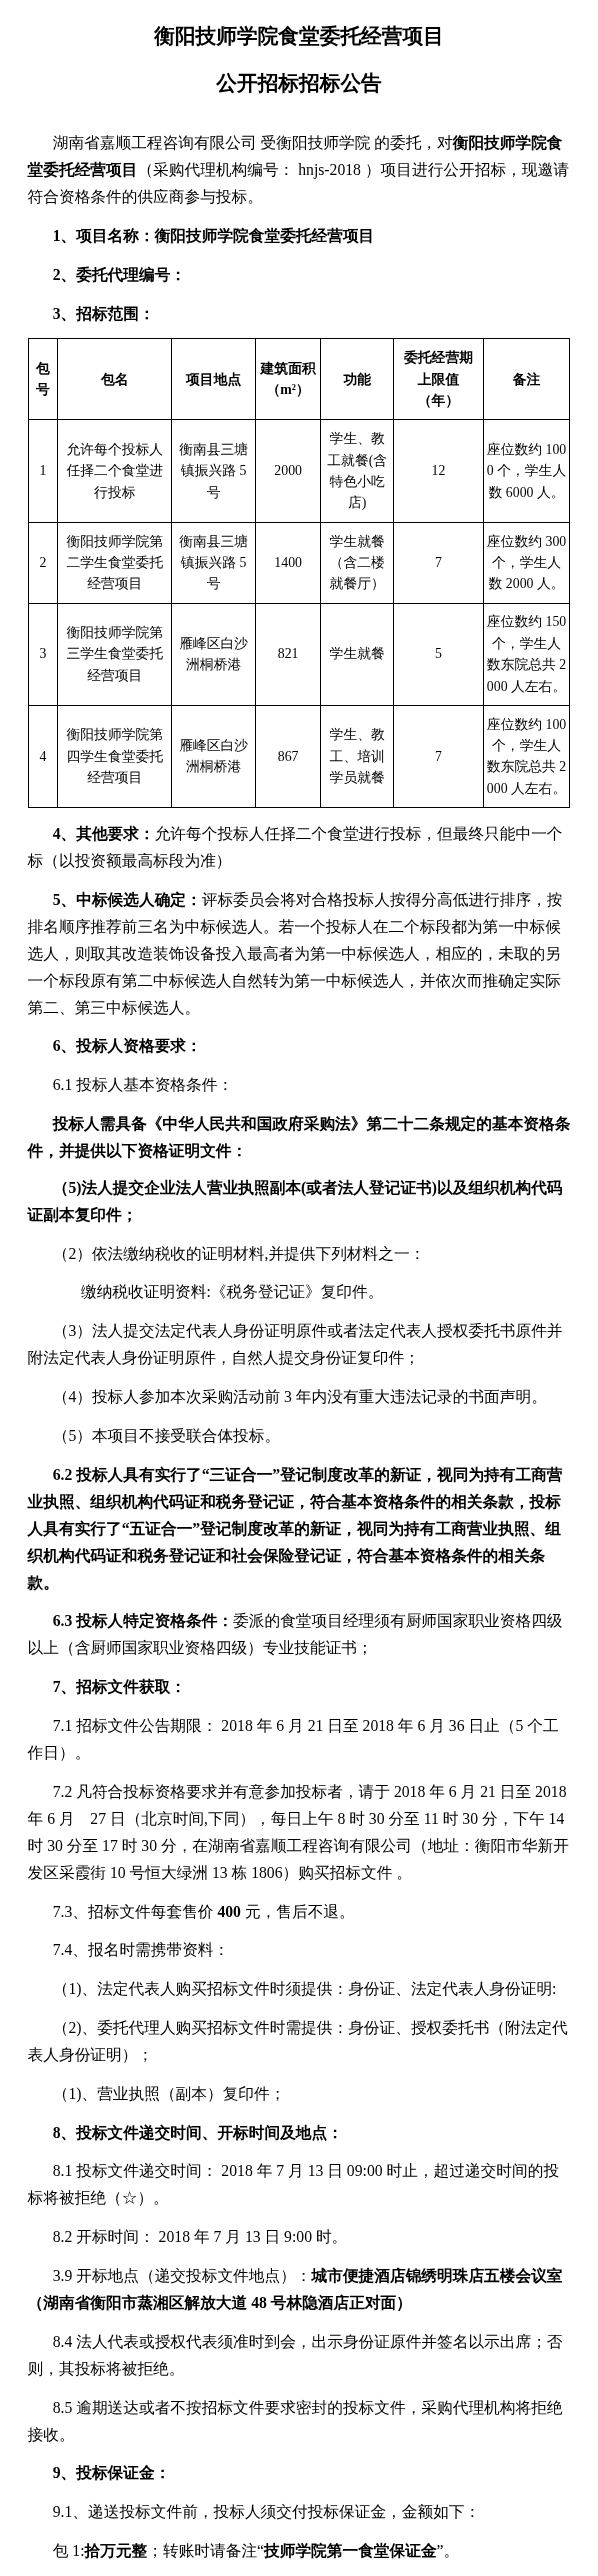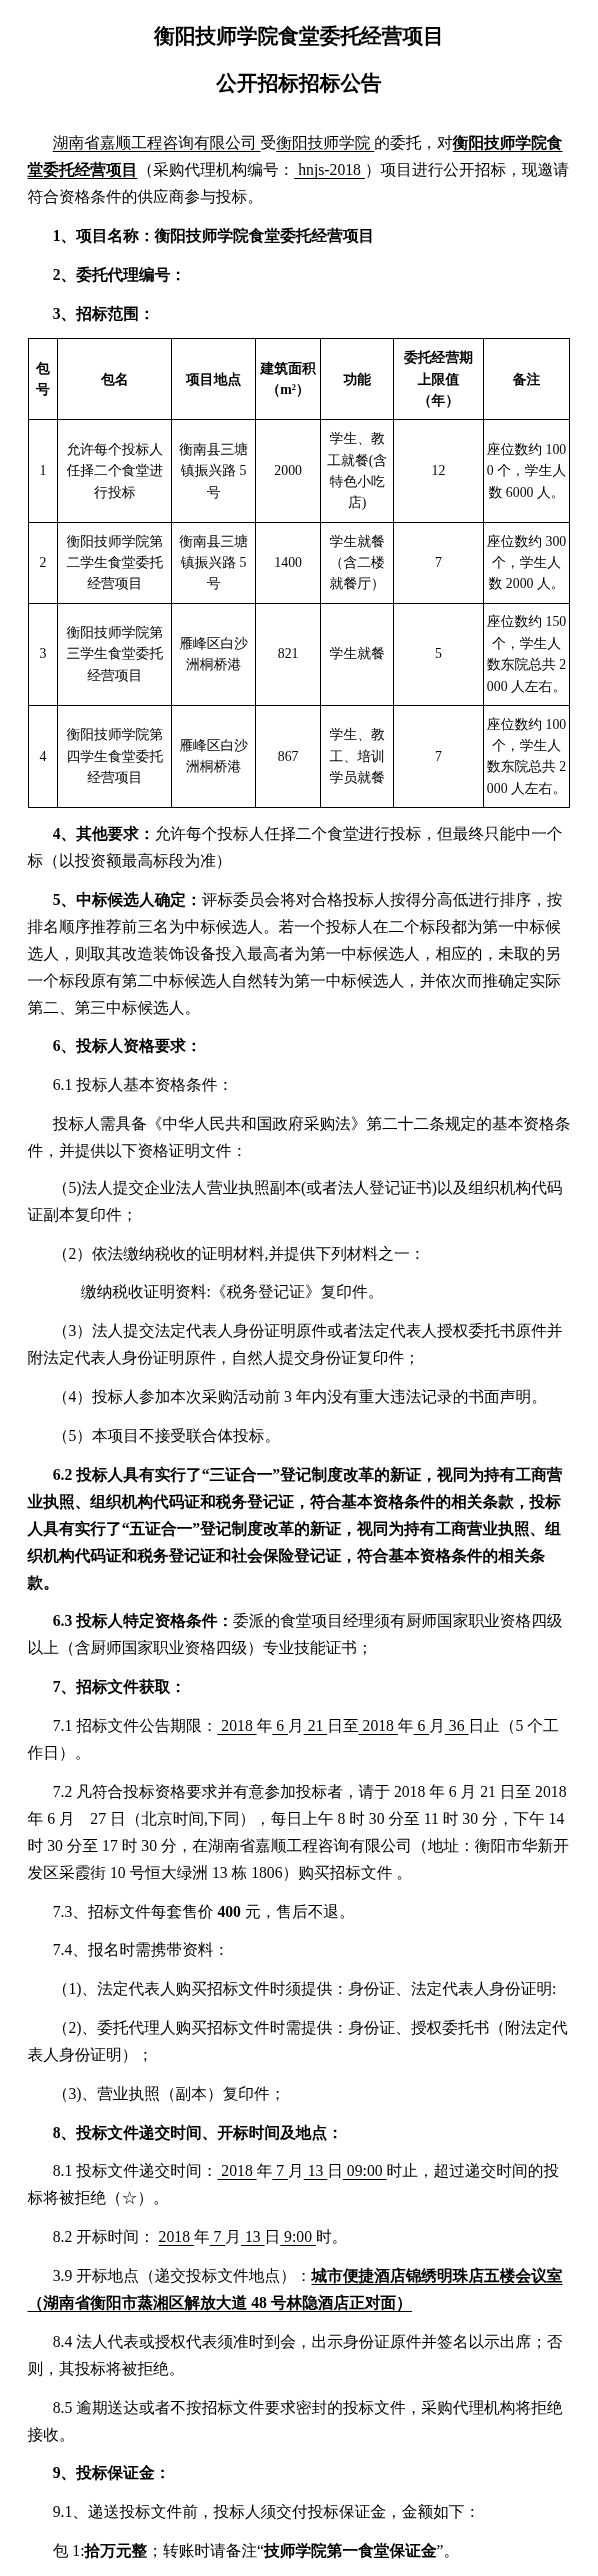--- a/index.html
+++ b/index.html
@@ -1,24 +1,24 @@
 <!DOCTYPE html>
 <html lang="zh"><head>
 <meta charset="utf-8">
 <style>
   html,body{margin:0;padding:0;background:#ffffff;color:#000;}
   body{font-family:"Liberation Serif","DejaVu Serif",serif;}
   .page{width:598px;min-height:2576px;box-sizing:border-box;padding:11.8px 27.6px 23.6px 27.6px;background:#fff;}
   .title{font-size:20.7px;font-weight:bold;text-align:center;line-height:1.6;margin:7.9px 0 13.8px 0;}
   .title.second{margin:0 0 29.5px 0;}
   .p{font-size:15.7px;line-height:1.72;margin:11.8px 0;text-indent:1.6em;word-break:break-all;}
-  .p.tight{margin:9.8px 0;}
+  .p.tight{margin:9.8px 0;font-weight:bold;}
   .p.deep{text-indent:3.4em;}
   .seg-b{font-weight:bold;}
-  .seg-u{text-decoration:underline;text-underline-offset:3px;}
+  .seg-u{text-underline-offset:3px;}
   table.scope{width:100%;border-collapse:collapse;margin:7.9px 0 9.8px 0;table-layout:fixed;}
   table.scope th,table.scope td{
     border:1.5px solid #000;text-align:center;vertical-align:middle;
     font-size:13.8px;line-height:1.55;padding:7.9px 3px;word-break:break-all;
   }
   table.scope th{font-weight:bold;}
   col.c0{width:5.5%;}col.c1{width:21%;}col.c2{width:15.5%;}col.c3{width:12%;}
   col.c4{width:13.5%;}col.c5{width:16.5%;}col.c6{width:16%;}
 </style>
 </head>
@@ -111,21 +111,21 @@
   <div class="p"><span class="seg-b">6.2 投标人具有实行了“三证合一”登记制度改革的新证，视同为持有工商营业执照、组织机构代码证和税务登记证，符合基本资格条件的相关条款，投标人具有实行了“五证合一”登记制度改革的新证，视同为持有工商营业执照、组织机构代码证和税务登记证和社会保险登记证，符合基本资格条件的相关条款。</span></div>
   <div class="p"><span class="seg-b">6.3 投标人特定资格条件：</span><span>委派的食堂项目经理须有厨师国家职业资格四级以上（含厨师国家职业资格四级）专业技能证书；</span></div>
 
   <div class="p"><span class="seg-b">7、招标文件获取：</span></div>
   <div class="p"><span>7.1 招标文件公告期限：</span><span class="seg-u"> 2018 </span><span>年</span><span class="seg-u"> 6 </span><span>月</span><span class="seg-u"> 21 </span><span>日至</span><span class="seg-u"> 2018 </span><span>年</span><span class="seg-u"> 6 </span><span>月</span><span class="seg-u"> 36 </span><span>日止（5 个工作日）。</span></div>
   <div class="p"><span>7.2 凡符合投标资格要求并有意参加投标者，请于 2018 年 6 月 21 日至 2018 年 6 月　27 日（北京时间,下同），每日上午 8 时 30 分至 11 时 30 分，下午 14 时 30 分至 17 时 30 分，在湖南省嘉顺工程咨询有限公司（地址：衡阳市华新开发区采霞街 10 号恒大绿洲 13 栋 1806）购买招标文件 。</span></div>
   <div class="p"><span>7.3、招标文件每套售价 </span><span class="seg-b">400</span><span> 元，售后不退。</span></div>
   <div class="p"><span>7.4、报名时需携带资料：</span></div>
   <div class="p"><span>（1)、法定代表人购买招标文件时须提供：身份证、法定代表人身份证明:</span></div>
   <div class="p"><span>（2)、委托代理人购买招标文件时需提供：身份证、授权委托书（附法定代表人身份证明）；</span></div>
-  <div class="p"><span>（3)、营业执照（副本）复印件；</span></div>
+  <div class="p"><span>（1)、营业执照（副本）复印件；</span></div>
 
   <div class="p"><span class="seg-b">8、投标文件递交时间、开标时间及地点：</span></div>
   <div class="p"><span>8.1 投标文件递交时间：</span><span class="seg-u"> 2018 </span><span>年</span><span class="seg-u"> 7 </span><span>月</span><span class="seg-u"> 13 </span><span>日</span><span class="seg-u"> 09:00 </span><span>时止，超过递交时间的投标将被拒绝（☆）。</span></div>
   <div class="p"><span>8.2 开标时间： </span><span class="seg-u"> 2018 </span><span>年</span><span class="seg-u"> 7 </span><span>月</span><span class="seg-u"> 13 </span><span>日</span><span class="seg-u"> 9:00 </span><span>时。</span></div>
   <div class="p"><span>3.9 开标地点（递交投标文件地点）：</span><span class="seg-b seg-u">城市便捷酒店锦绣明珠店五楼会议室（湖南省衡阳市蒸湘区解放大道 48 号林隐酒店正对面）</span></div>
   <div class="p"><span>8.4 法人代表或授权代表须准时到会，出示身份证原件并签名以示出席；否则，其投标将被拒绝。</span></div>
   <div class="p"><span>8.5 逾期送达或者不按招标文件要求密封的投标文件，采购代理机构将拒绝接收。</span></div>
 
   <div class="p"><span class="seg-b">9、投标保证金：</span></div>
   <div class="p"><span>9.1、递送投标文件前，投标人须交付投标保证金，金额如下：</span></div>

